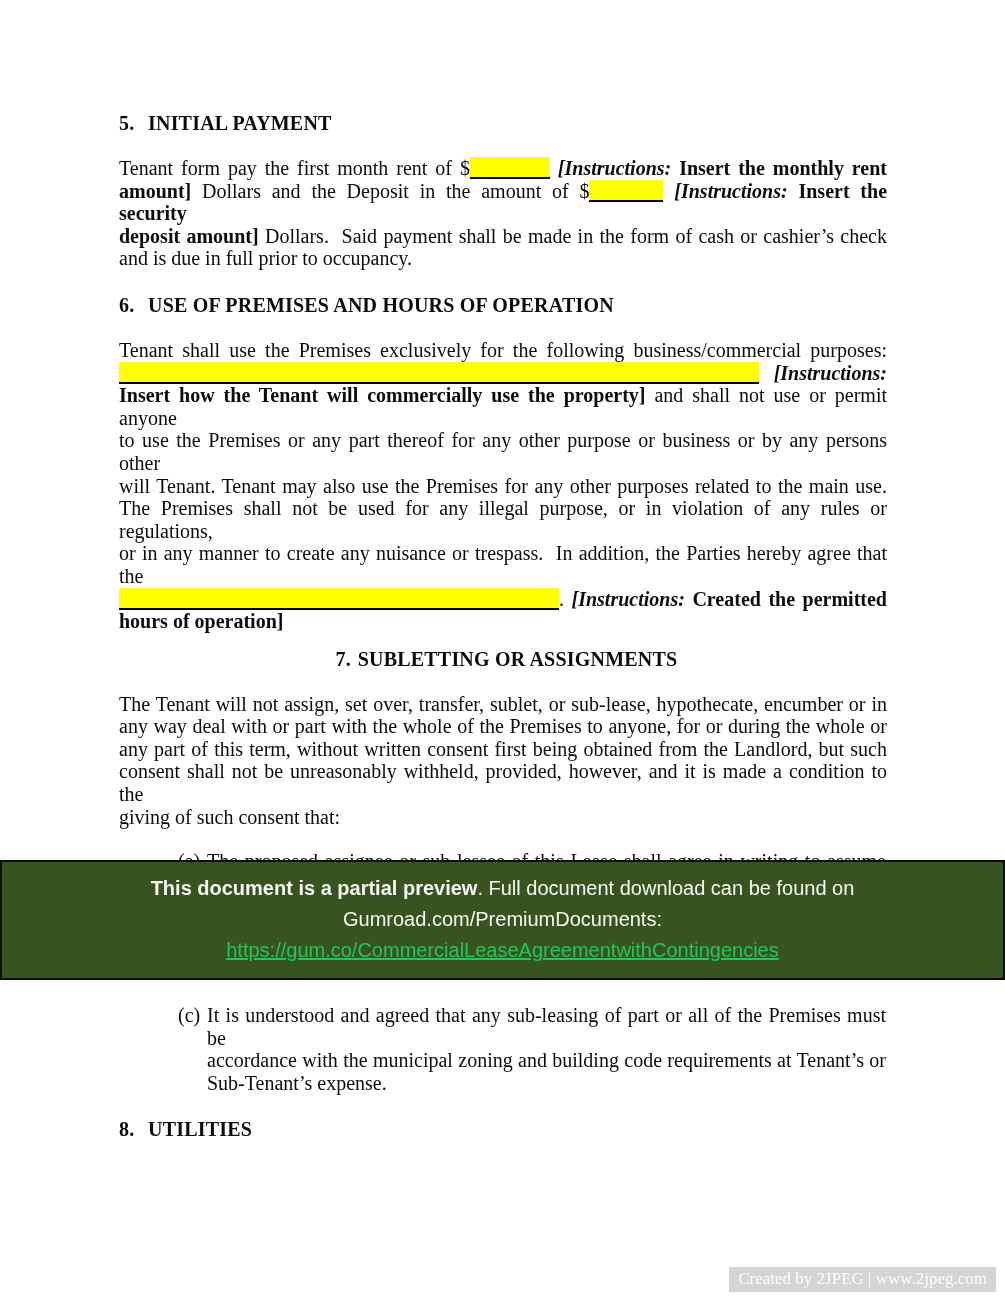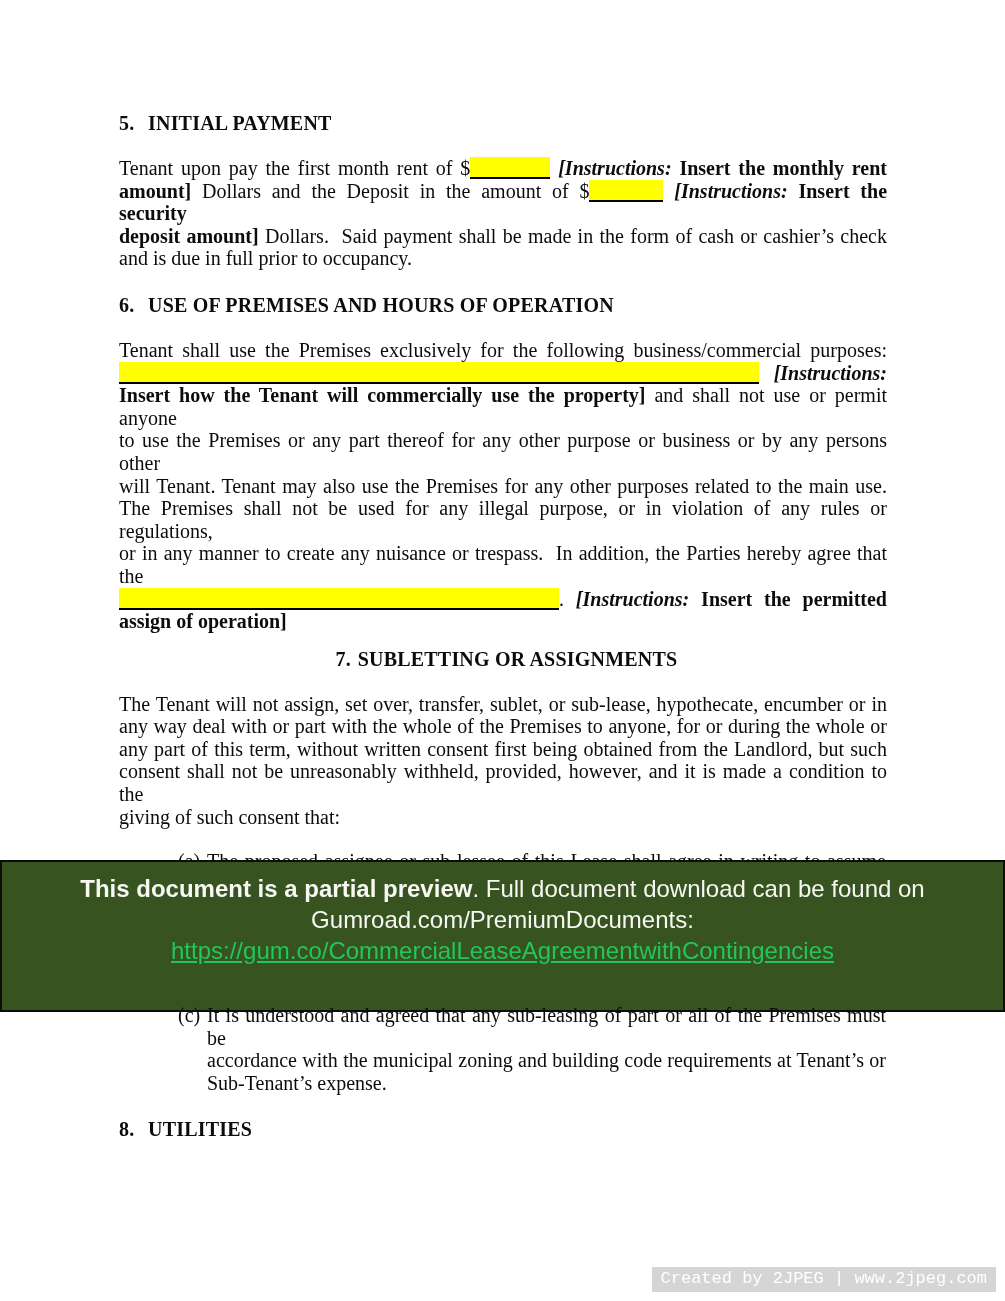--- a/index.html
+++ b/index.html
@@ -58,72 +58,72 @@
     line-height: 22.6px;
   }
   .item .ibody { width: 679px; margin-top: 0; }
   .flow2 .item { margin-top: 0; }
 
   .banner {
     position: absolute;
     left: 0;
     top: 860px;
     width: 1005px;
-    height: 152px;
+    height: 120px;
     box-sizing: border-box;
     background: #375420;
     border: 2px solid #0c0c0c;
     padding-top: 11px;
     text-align: center;
     font-family: "Liberation Sans", sans-serif;
-    font-size: 24px;
+    font-size: 20px;
     color: #f7f7f3;
   }
   .banner .bline { line-height: 31px; }
   .banner .bb { font-weight: bold; }
   .banner .blink { color: #22c55e; text-decoration: underline; cursor: pointer; }
 
   .watermark {
     position: absolute;
     right: 9px;
     bottom: 9px;
     background: #d5d5d5;
     color: #ffffff;
-    font-family: Liberation Mono, monospace;
+    font-family: Liberation Serif, serif;
     font-size: 17px;
     line-height: 22px;
     padding: 1px 9px 2px 9px;
   }
 </style>
 </head>
 <body>
 
 <div class="page">
 
   <div class="flow flow1">
 
     <h2 class="sec h5"><span class="num">5.</span><span>INITIAL PAYMENT</span></h2>
     <div class="para">
-        <div class="tline"><span class="r-n">Tenant upon pay the first month rent of $</span><span class="blank" style="width: 80px;"></span><span class="r-n"> </span><span class="r-bi">[Instructions:</span><span class="r-b"> Insert the monthly rent</span></div>
+        <div class="tline"><span class="r-n">Tenant form pay the first month rent of $</span><span class="blank" style="width: 80px;"></span><span class="r-n"> </span><span class="r-bi">[Instructions:</span><span class="r-b"> Insert the monthly rent</span></div>
         <div class="tline"><span class="r-b">amount]</span><span class="r-n"> Dollars and the Deposit in the amount of $</span><span class="blank" style="width: 74px;"></span><span class="r-n"> </span><span class="r-bi">[Instructions:</span><span class="r-b"> Insert the security</span></div>
         <div class="tline"><span class="r-b">deposit amount]</span><span class="r-n"> Dollars.&nbsp; Said payment shall be made in the form of cash or cashier’s check</span></div>
         <div class="tline last"><span class="r-n">and is due in full prior to occupancy.</span></div>
       </div>
 
     <h2 class="sec"><span class="num">6.</span><span>USE OF PREMISES AND HOURS OF OPERATION</span></h2>
     <div class="para">
         <div class="tline"><span class="r-n">Tenant shall use the Premises exclusively for the following business/commercial purposes:</span></div>
         <div class="tline"><span class="blank" style="width: 640px;"></span><span class="r-n"> </span><span class="r-bi">[Instructions:</span></div>
         <div class="tline"><span class="r-b">Insert how the Tenant will commercially use the property]</span><span class="r-n"> and shall not use or permit anyone</span></div>
         <div class="tline"><span class="r-n">to use the Premises or any part thereof for any other purpose or business or by any persons other</span></div>
         <div class="tline"><span class="r-n">will Tenant. Tenant may also use the Premises for any other purposes related to the main use.</span></div>
         <div class="tline"><span class="r-n">The Premises shall not be used for any illegal purpose, or in violation of any rules or regulations,</span></div>
         <div class="tline"><span class="r-n">or in any manner to create any nuisance or trespass.&nbsp; In addition, the Parties hereby agree that the</span></div>
-        <div class="tline"><span class="blank" style="width: 440px;"></span><span class="r-n">. </span><span class="r-bi">[Instructions:</span><span class="r-b"> Insert the permitted</span></div>
-        <div class="tline last"><span class="r-b">assign of operation]</span></div>
+        <div class="tline"><span class="blank" style="width: 440px;"></span><span class="r-n">. </span><span class="r-bi">[Instructions:</span><span class="r-b"> Created the permitted</span></div>
+        <div class="tline last"><span class="r-b">hours of operation]</span></div>
       </div>
 
     <h2 class="sec h7"><span class="num">7.</span><span>SUBLETTING OR ASSIGNMENTS</span></h2>
     <div class="para">
         <div class="tline"><span class="r-n">The Tenant will not assign, set over, transfer, sublet, or sub-lease, hypothecate, encumber or in</span></div>
         <div class="tline"><span class="r-n">any way deal with or part with the whole of the Premises to anyone, for or during the whole or</span></div>
         <div class="tline"><span class="r-n">any part of this term, without written consent first being obtained from the Landlord, but such</span></div>
         <div class="tline"><span class="r-n">consent shall not be unreasonably withheld, provided, however, and it is made a condition to the</span></div>
         <div class="tline last"><span class="r-n">giving of such consent that:</span></div>
       </div>

